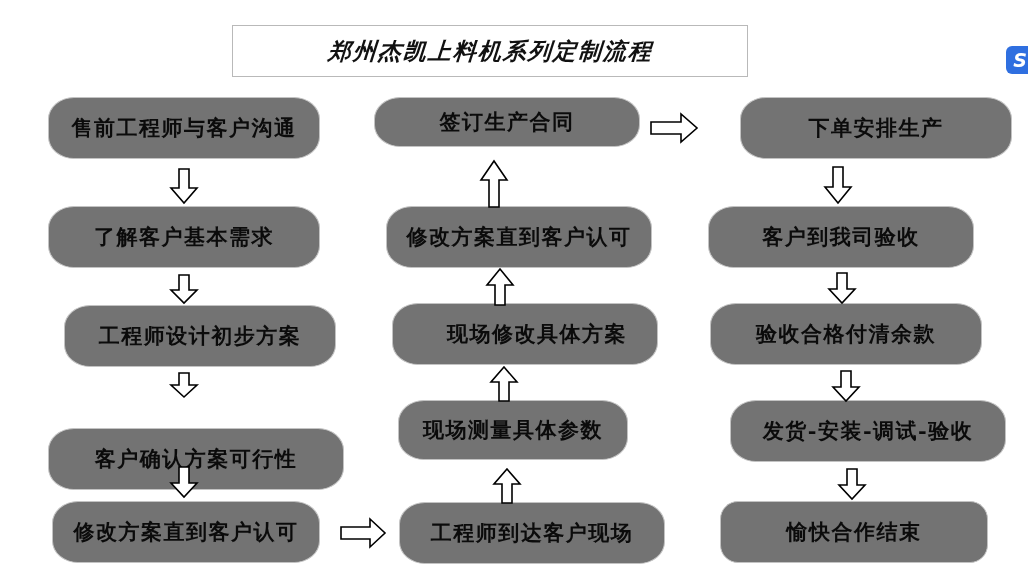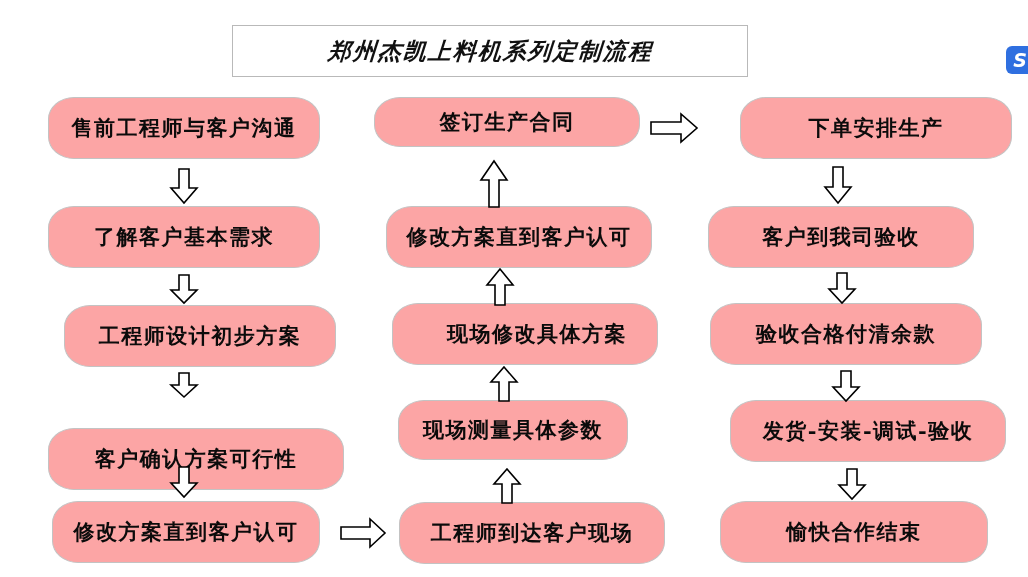--- a/index.html
+++ b/index.html
@@ -39,21 +39,21 @@
     transform: skewX(-4deg);
     white-space: nowrap;
   }
 
   
   .node {
     position: absolute;
     box-sizing: border-box;
     border: 1px solid #c3c3c3;
     border-radius: 26px / 22px;
-    background: #fca5a5;
+    background: #737373;
     display: flex;
     align-items: center;
     justify-content: center;
   }
   .node-label {
     font-size: 21px;
     color: #0b0b0b;
     font-weight: 600;
     letter-spacing: 1.5px;
     white-space: nowrap;
@@ -146,21 +146,21 @@
 </div>
 <div class="node" style="left:708px; top:206px; width:266px; height:62px;">
   <span class="node-label">客户到我司验收</span>
 </div>
 <div class="node" style="left:710px; top:303px; width:272px; height:62px;">
   <span class="node-label">验收合格付清余款</span>
 </div>
 <div class="node" style="left:714px; top:400px; width:276px; height:62px;margin-left:16px;">
   <span class="node-label">发货-安装-调试-验收</span>
 </div>
-<div class="node" style="left:720px; top:501px; width:268px; height:62px;">
+<div class="node" style="left:720px; top:501px; width:268px; height:62px;border-radius:18px;">
   <span class="node-label">愉快合作结束</span>
 </div>
 
 <div class="arrow" style="left:170px; top:168px;">
   <svg width="28" height="36" viewBox="0 0 28 36">
     <polygon points="9,1 19,1 19,20 27,20 14,35 1,20 9,20"></polygon>
   </svg>
 </div>
 <div class="arrow" style="left:170px; top:274px;">
   <svg width="28" height="30" viewBox="0 0 28 30">

